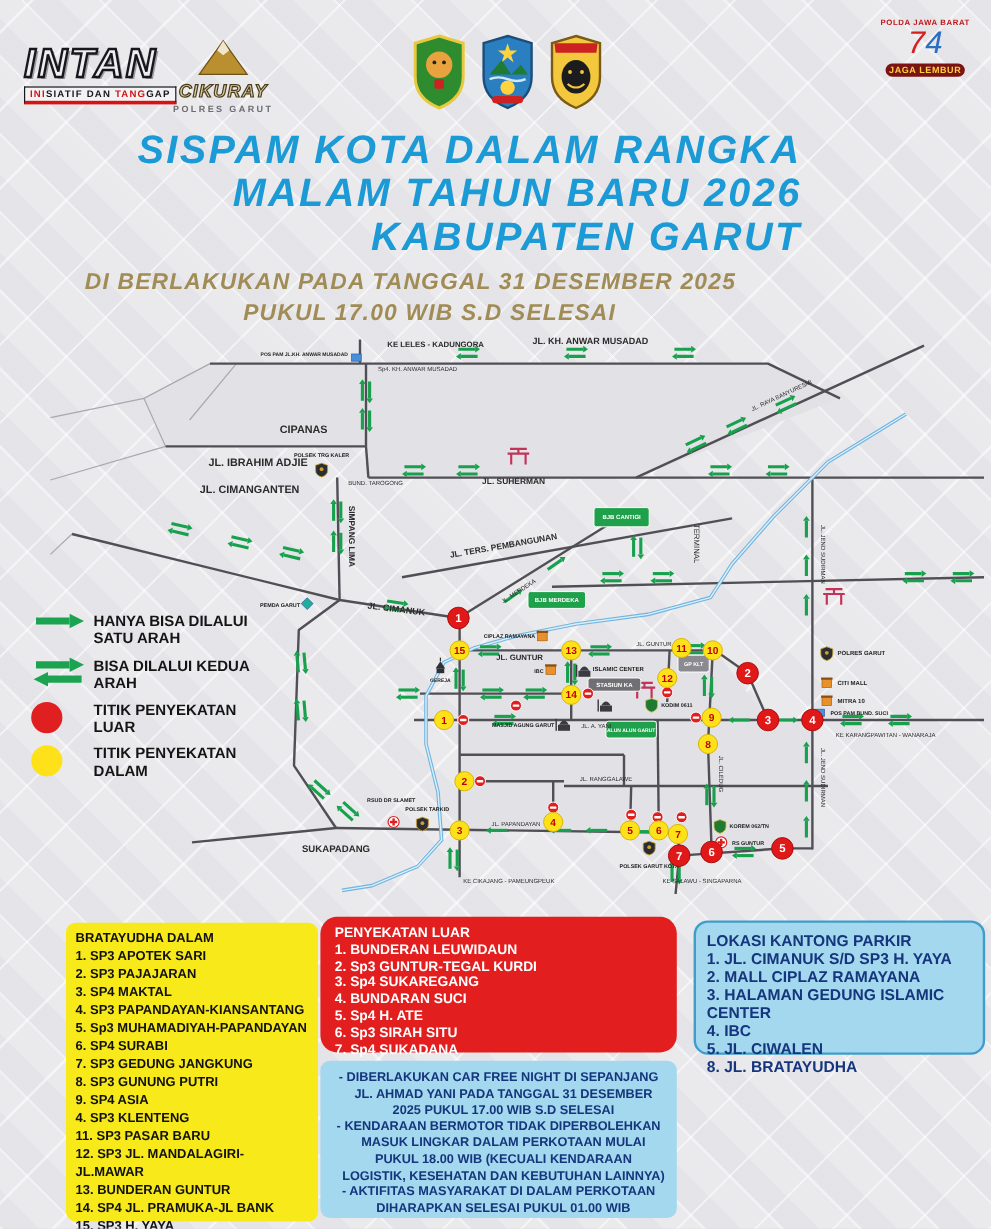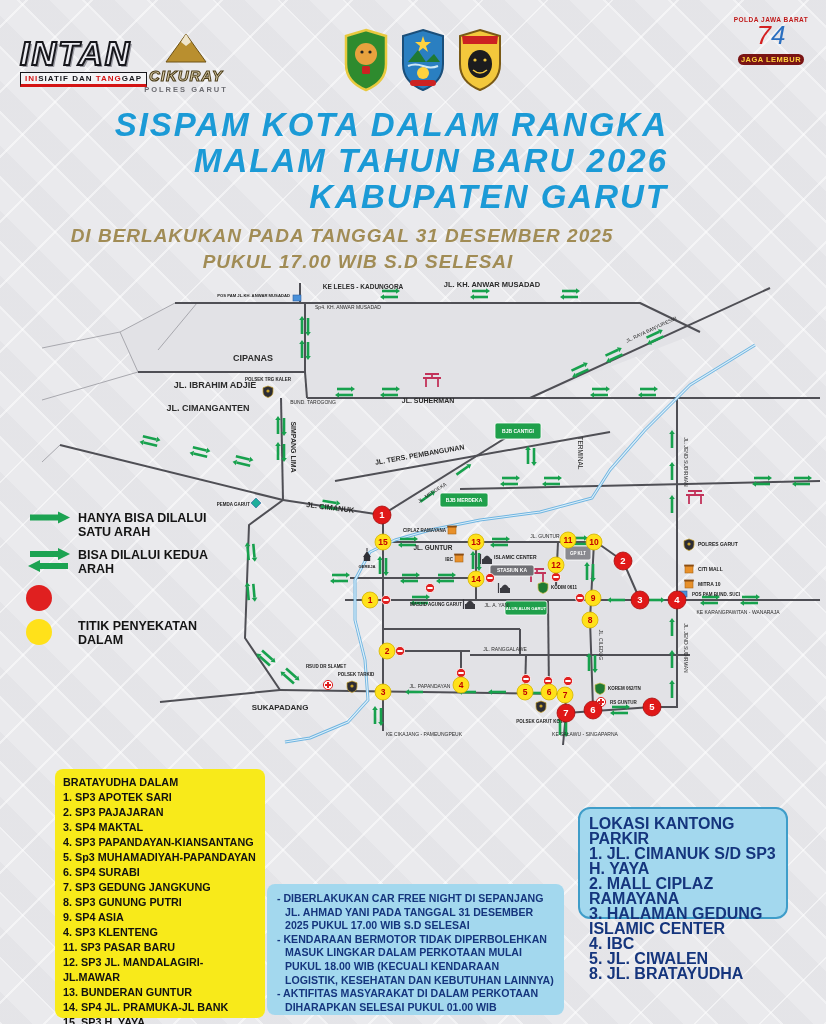--- a/index.html
+++ b/index.html
@@ -37,24 +37,24 @@
   .leg-row{display:flex;align-items:flex-start;margin-bottom:8px;}
   .leg-ic{width:52px;flex:0 0 52px;display:flex;justify-content:flex-start;}
   .leg-label{font-size:12.5px;font-weight:800;color:#141414;line-height:1.15;}
   .dot{width:26px;height:26px;border-radius:50%;}
   
   .infobox{position:absolute;box-sizing:border-box;}
   #box-dalam{left:55px;top:769px;width:210px;height:249px;background:#f8ea1a;border-radius:8px;
     padding:6px 8px;color:#111;font-size:10.8px;font-weight:600;line-height:15px;}
   #box-luar{left:267px;top:764px;width:297px;height:113px;background:#e31e1e;border-radius:14px;
     padding:8px 12px;color:#fff;font-size:11.5px;font-weight:700;line-height:13.8px;}
-  #box-parkir{left:578px;top:807px;width:210px;height:112px;background:#a3d8ee;border:2px solid #3f9dc9;
-    border-radius:12px;padding:7px 9px;color:#15357d;font-size:16px;font-weight:800;line-height:15px;}
+  #box-parkir{left:578px;top:767px;width:243px;height:112px;background:#a3d8ee;border:2px solid #3f9dc9;
+    border-radius:12px;padding:7px 9px;color:#15357d;font-size:13px;font-weight:800;line-height:15px;}
   #box-notes{left:267px;top:884px;width:297px;height:131px;background:#a3d8ee;border-radius:8px;
-    padding:8px 10px;color:#15357d;font-size:10.6px;font-weight:800;line-height:13.6px;}
+    padding:8px 10px;color:#15357d;font-size:10.6px;font-weight:800;line-height:13.6px;text-align:center;}
   #box-notes [data-list] div{padding-left:8px;text-indent:-8px;}
 </style>
 </head>
 <body>
 
 <div id="page">
 
   <div class="abs" style="left:20px;top:36px;">
     <div id="intan-title">INTAN</div>
     <div id="intan-bar"><span class="red">INI</span><span>SIATIF DAN </span><span class="red">TANG</span><span>GAP</span></div>
@@ -763,20 +763,21 @@
           <line x1="42" y1="18" x2="14" y2="18" stroke="#1ca352" stroke-width="6"></line>
           <polygon points="14,12 2,18 14,24" fill="#1ca352"></polygon>
         </svg>
       </span>
       <span class="leg-label">BISA DILALUI KEDUA ARAH</span>
     </div>
     <div class="leg-row">
       <span class="leg-ic">
           <span class="dot" style="background:#e02020;"></span>
         </span>
+      <span class="leg-label">TITIK PENYEKATAN LUAR</span>
     </div>
     <div class="leg-row">
       <span class="leg-ic">
           <span class="dot" style="background:#ffe11a;"></span>
         </span>
       <span class="leg-label">TITIK PENYEKATAN DALAM</span>
     </div>
   </div>
 
   <div class="infobox" id="box-dalam">
@@ -793,20 +794,32 @@
         <div>9. SP4 ASIA</div>
         <div>4. SP3 KLENTENG</div>
         <div>11. SP3 PASAR BARU</div>
         <div>12. SP3 JL. MANDALAGIRI-JL.MAWAR</div>
         <div>13. BUNDERAN GUNTUR</div>
         <div>14. SP4 JL. PRAMUKA-JL BANK</div>
         <div>15. SP3 H. YAYA</div>
       </div>
   </div>
 
+  <div class="infobox" id="box-luar">
+    <div>PENYEKATAN LUAR</div>
+    <div data-list="boxes.penyekatan_luar.items">
+        <div>1. BUNDERAN LEUWIDAUN</div>
+        <div>2. Sp3 GUNTUR-TEGAL KURDI</div>
+        <div>3. Sp4 SUKAREGANG</div>
+        <div>4. BUNDARAN SUCI</div>
+        <div>5. Sp4 H. ATE</div>
+        <div>6. Sp3 SIRAH SITU</div>
+        <div>7. Sp4 SUKADANA</div>
+      </div>
+  </div>
 
   <div class="infobox" id="box-parkir">
     <div>LOKASI KANTONG PARKIR</div>
     <div data-list="boxes.kantong_parkir.items">
         <div>1. JL. CIMANUK S/D SP3 H. YAYA</div>
         <div>2. MALL CIPLAZ RAMAYANA</div>
         <div>3. HALAMAN GEDUNG ISLAMIC CENTER</div>
         <div>4. IBC</div>
         <div>5. JL. CIWALEN</div>
         <div>8. JL. BRATAYUDHA</div>

